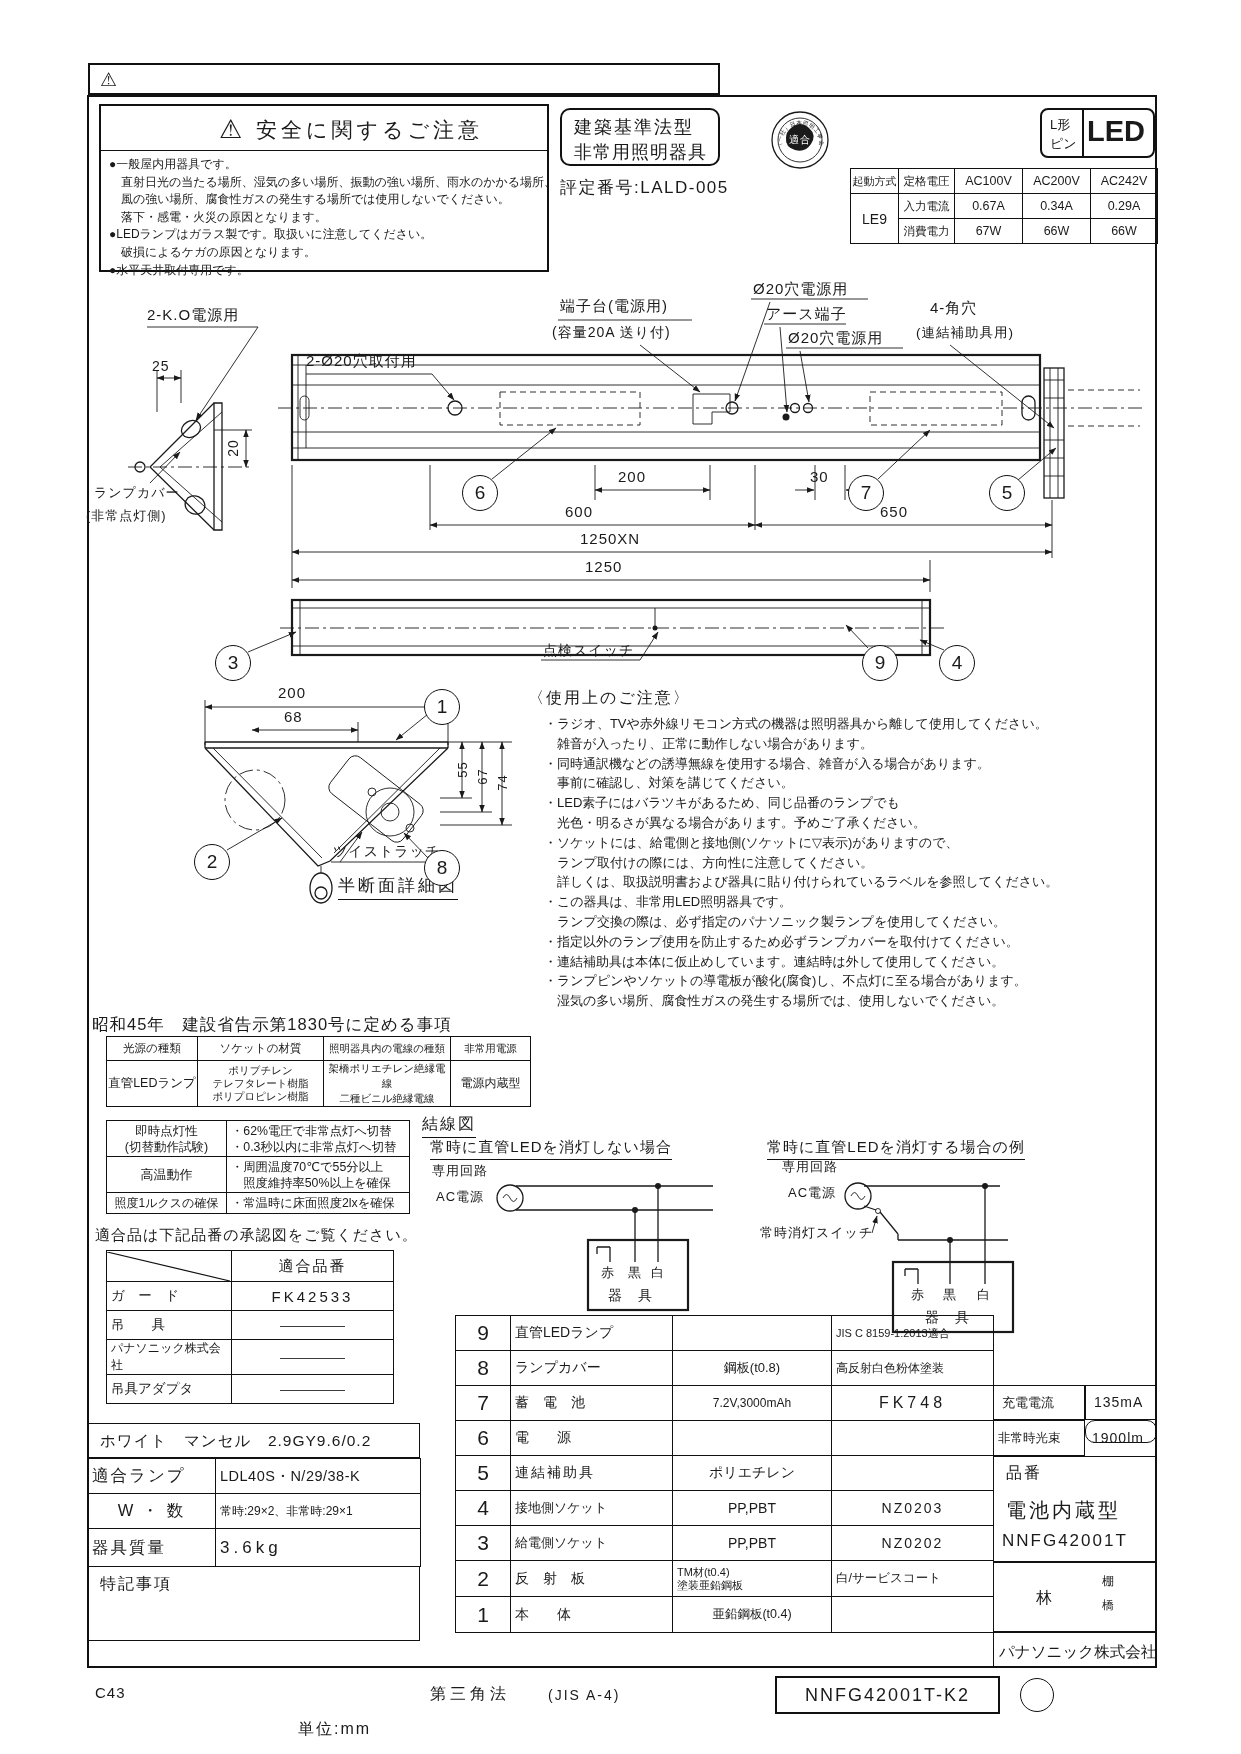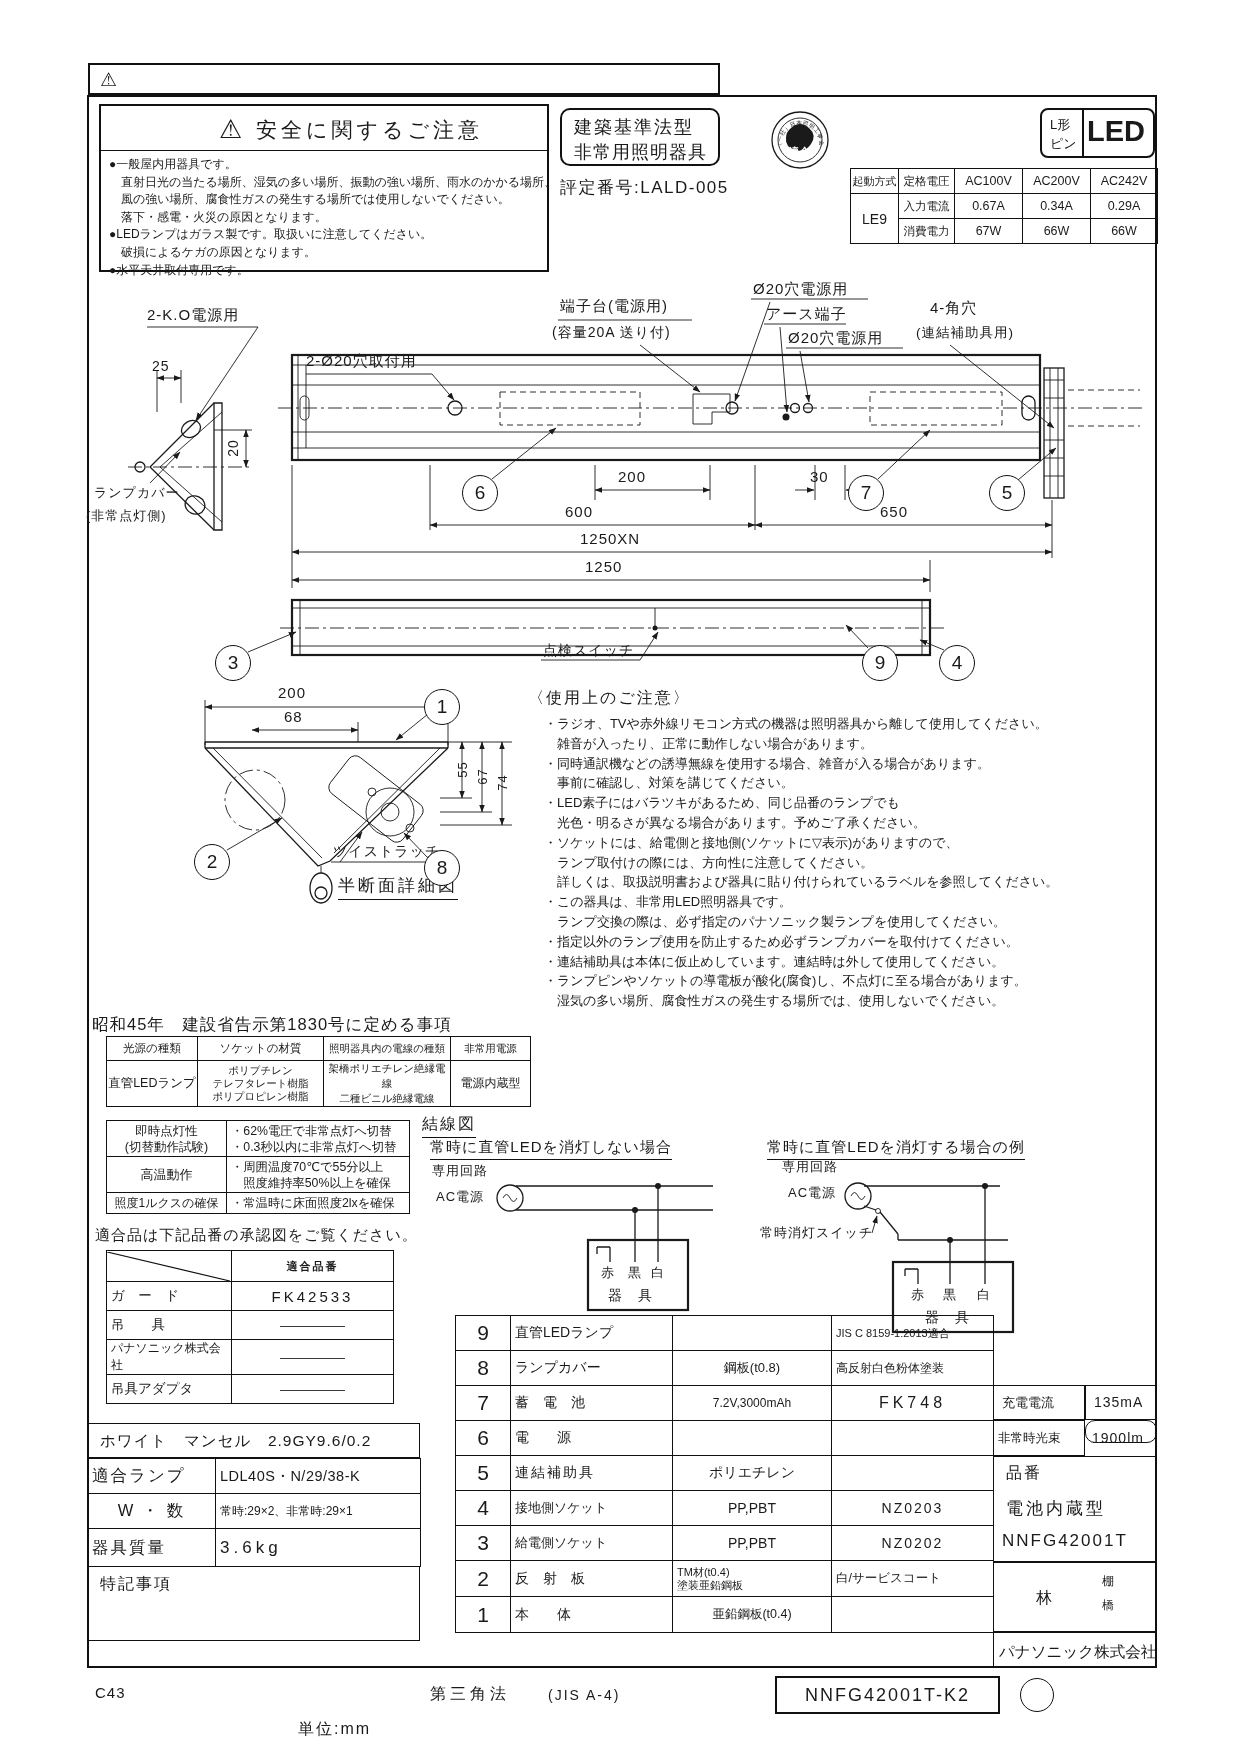--- a/index.html
+++ b/index.html
@@ -209,21 +209,21 @@
       <div>　破損によるケガの原因となります。</div>
       <div>●水平天井取付専用です。</div>
     </div>
   </div>
 
   <div class="box" style="left:560px;top:108px;width:160px;height:58px;border-width:2px;border-radius:10px;">
     <span class="abs" style="left:12px;top:5px;font-size:18px;letter-spacing:2px;">建築基準法型</span>
     <span class="abs" style="left:12px;top:30px;font-size:18px;letter-spacing:1px;">非常用照明器具</span>
   </div>
   <span class="lbl" style="left:560px;top:176px;font-size:17px;letter-spacing:1.5px;">評定番号:LALD-005</span>
-  <span class="lbl" style="left:789px;top:133px;font-size:10px;color:#fff;font-weight:bold;letter-spacing:1px;margin-top:12px;">適合</span>
+  <span class="lbl" style="left:789px;top:133px;font-size:10px;color:#fff;font-weight:normal;letter-spacing:1px;">適合</span>
 
   <div class="box" style="left:1040px;top:108px;width:115px;height:50px;border-width:2.4px;border-radius:8px;">
     <span class="abs" style="left:8px;top:6px;font-size:13px;">L形</span>
     <span class="abs" style="left:8px;top:25px;font-size:13px;">ピン</span>
     <div class="abs" style="left:40px;top:0;height:46px;border-left:2px solid #111;"></div>
     <span class="abs" style="left:45px;top:5px;font-size:29px;font-weight:900;letter-spacing:0px;">LED</span>
   </div>
 
   <table style="left:850px;top:168px;width:307px;font-size:12.5px;">
     <colgroup>
@@ -390,21 +390,21 @@
         <col style="width:125px">
         <col style="width:162px">
       </colgroup>
     <tbody>
         <tr style="height:31px;">
       <td style="position:relative;padding:0;">
             <svg width="123" height="29" style="display:block;">
               <line x1="0" y1="0" x2="123" y2="29" stroke="#111" stroke-width="1.2"></line>
             </svg>
           </td>
-      <td class="ctr" style="font-size:11px;letter-spacing:2px;font-weight:bold;">適合品番</td>
+      <td class="ctr" style="font-size:15px;letter-spacing:2px;">適合品番</td>
     </tr>
     <tr style="height:29px;">
       <td style="font-size:13.5px;">ガ　ー　ド</td>
       <td class="ctr" style="font-size:15px;letter-spacing:3px;">FK42533</td>
     </tr>
     <tr style="height:29px;">
       <td style="font-size:13.5px;">吊　　具</td>
       <td class="ctr" style="font-size:13px;">―――――</td>
     </tr>
     <tr style="height:29px;">
@@ -535,21 +535,21 @@
     <span class="abs" style="left:8px;top:8px;font-size:14px;letter-spacing:1px;">135mA</span>
   </div>
   <div class="box" style="left:993px;top:1420px;width:92px;height:36px;border-width:1.5px;">
     <span class="abs" style="left:4px;top:9px;font-size:12.5px;">非常時光束</span>
   </div>
   <div class="box" style="left:1085px;top:1420px;width:72px;height:23px;border-width:1.5px;border-radius:10px;">
     <span class="abs" style="left:6px;top:9px;font-size:14px;letter-spacing:1px;">1900lm</span>
   </div>
   <div class="box" style="left:993px;top:1456px;width:164px;height:106px;border-width:1.5px;">
     <span class="abs" style="left:12px;top:6px;font-size:16px;letter-spacing:2px;">品番</span>
-    <span class="abs" style="left:12px;top:40px;font-size:17px;letter-spacing:3px;">電池内蔵型</span>
+    <span class="abs" style="left:12px;top:40px;font-size:20px;letter-spacing:3px;">電池内蔵型</span>
     <span class="abs" style="left:8px;top:74px;font-size:17px;letter-spacing:2px;">NNFG42001T</span>
   </div>
   <div class="box" style="left:993px;top:1562px;width:164px;height:70px;border-width:1.5px;">
     <span class="abs" style="left:42px;top:25px;font-size:16px;">林</span>
     <span class="abs" style="left:108px;top:10px;font-size:12px;">棚</span>
     <span class="abs" style="left:108px;top:34px;font-size:12px;">橋</span>
   </div>
   <div class="box" style="left:993px;top:1632px;width:164px;height:36px;border-width:1.5px;">
     <span class="abs" style="left:5px;top:9px;font-size:15.5px;white-space:nowrap;">パナソニック株式会社</span>
   </div>

